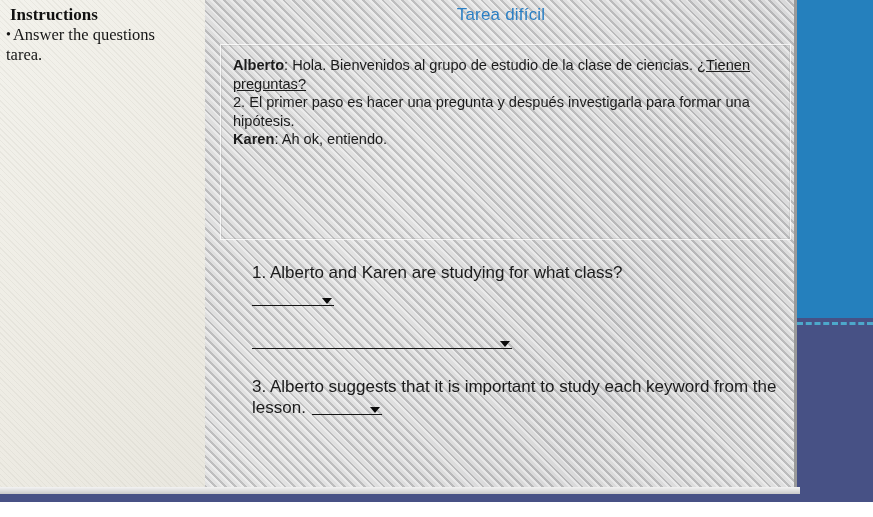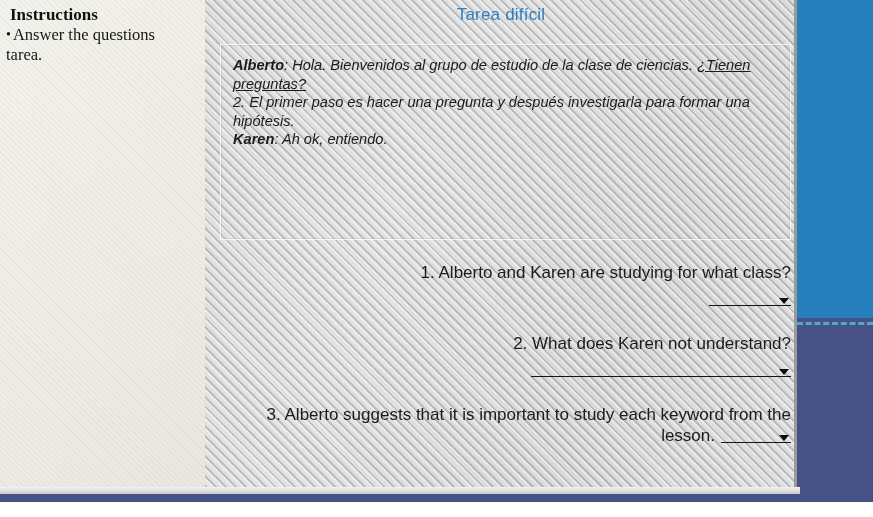--- a/index.html
+++ b/index.html
@@ -140,39 +140,37 @@
     border: 1px solid rgba(255,255,255,0.75);
     box-shadow: inset 0 0 0 1px rgba(160,160,160,0.25);
     padding: 11px 10px 0 12px;
   }
   .conv-line {
     font-size: 14.6px;
     color: #1b1b1b;
     line-height: 1.27;
     margin: 0;
     white-space: normal;
-    font-style: italic;
   }
   .speaker {
     font-weight: bold;
   }
   .u {
     text-decoration: underline;
   }
 
   
   .questions {
     position: absolute;
     left: 15px;
     top: 262px;
     width: 571px;
   }
   .question-block {
     margin-bottom: 25px;
-    text-align: right;
   }
   .q-wrap {
     padding-left: 32px;
   }
   .q-line-text {
     font-size: 17px;
     color: #1b1b1b;
     line-height: 1.24;
     margin: 0;
   }
@@ -260,24 +258,20 @@
         <p class="q-line-text">
           <span>1.</span>
           <span>Alberto and Karen are studying for what class?</span>
         </p>
         <div class="blank-row">
           <span class="blank blank-q1"><span></span><span class="caret"></span></span>
         </div>
       </div>
 
       <div class="question-block q-wrap">
-        <p class="q-line-text">
-          <span>2.</span>
-          <span>What does Karen not understand?</span>
-        </p>
         <div class="blank-row">
           <span class="blank blank-q2"><span></span><span class="caret"></span></span>
         </div>
       </div>
 
       <div class="question-block q-wrap">
         <p class="q-line-text">
           <span>3.</span>
           <span>Alberto suggests that it is important to study each keyword from the lesson.</span><span class="blank blank-q3"><span></span><span class="caret"></span></span>
         </p>

